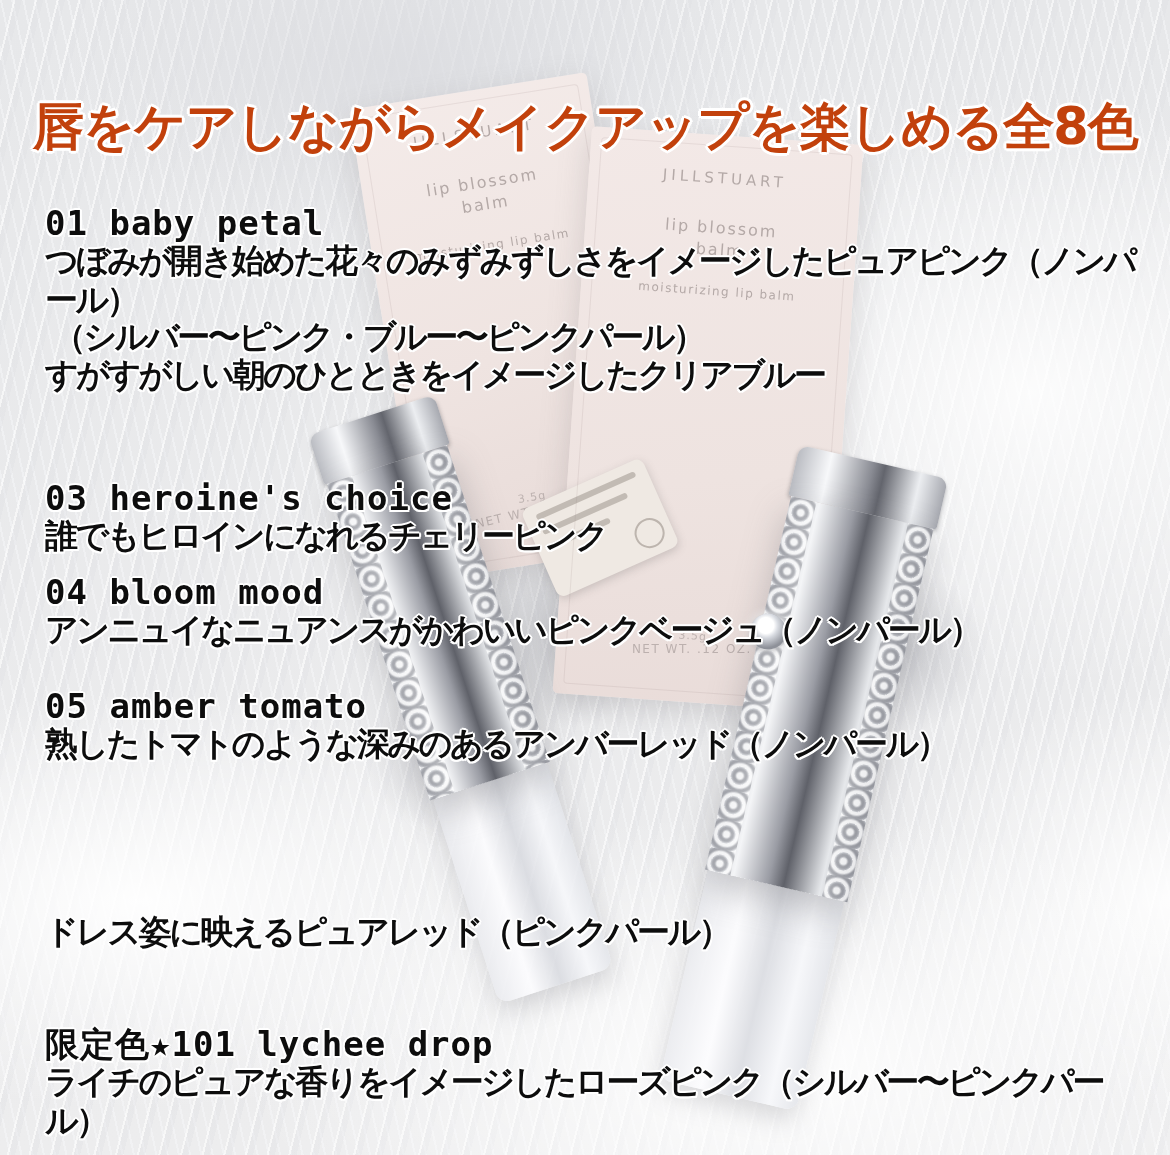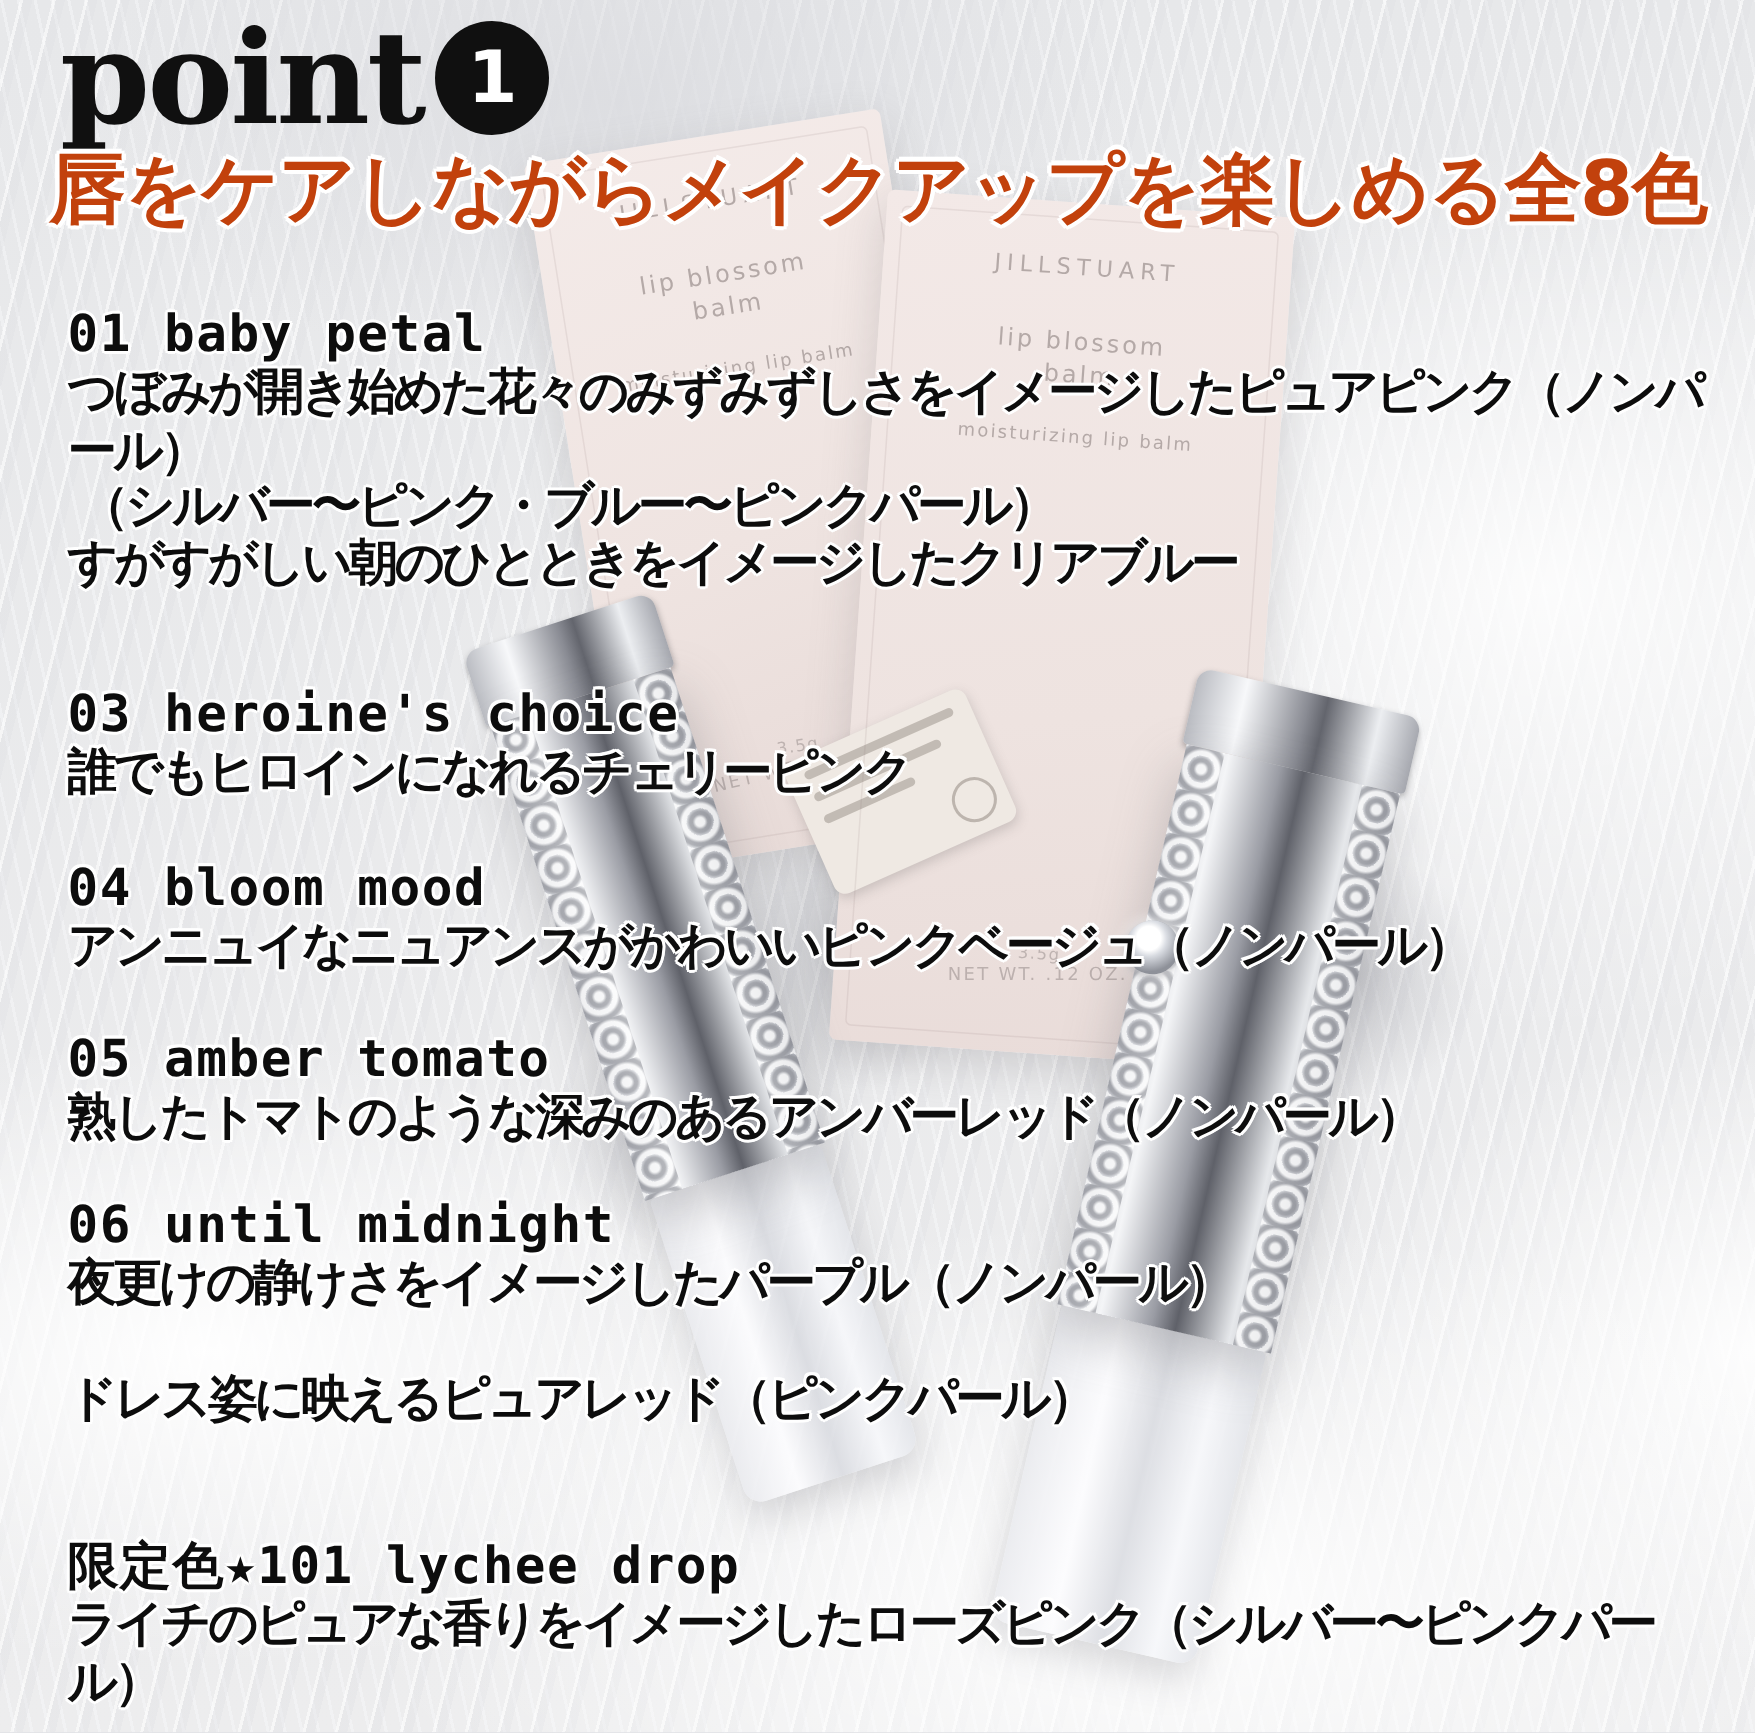--- a/index.html
+++ b/index.html
@@ -161,56 +161,48 @@
   </div>
 
   <div class="tube tube-right">
     <div class="rim"></div>
     <div class="body">
       <div class="jewel"></div>
     </div>
     <div class="clear"></div>
   </div>
 
-  <div class="txt point-row">
-    <span class="point-word">point</span>
-    <span class="point-badge">1</span>
-  </div>
 
   <div class="txt main-title" style="color:#c2410c">唇をケアしながらメイクアップを楽しめる全8色</div>
 
   <div class="shade" style="top:205px">
     <div class="shade-name">01 baby petal</div>
     <div class="shade-desc">つぼみが開き始めた花々のみずみずしさをイメージしたピュアピンク（ノンパール）</div>
   </div>
 
   <div class="shade" style="top:318px">
     <div class="shade-desc cont">（シルバー〜ピンク・ブルー〜ピンクパール）</div>
     <div class="shade-desc">すがすがしい朝のひとときをイメージしたクリアブルー</div>
   </div>
 
-  <div class="shade" style="top:458px">
+  <div class="shade" style="top:480px">
     <div class="shade-name">03 heroine's choice</div>
     <div class="shade-desc">誰でもヒロインになれるチェリーピンク</div>
   </div>
 
   <div class="shade" style="top:574px">
     <div class="shade-name">04 bloom mood</div>
     <div class="shade-desc">アンニュイなニュアンスがかわいいピンクベージュ（ノンパール）</div>
   </div>
 
   <div class="shade" style="top:688px">
     <div class="shade-name">05 amber tomato</div>
     <div class="shade-desc">熟したトマトのような深みのあるアンバーレッド（ノンパール）</div>
   </div>
 
-  <div class="shade" style="top:799px">
-    <div class="shade-name">06 until midnight</div>
-    <div class="shade-desc">夜更けの静けさをイメージしたパープル（ノンパール）</div>
-  </div>
 
   <div class="shade" style="top:913px">
     <div class="shade-desc">ドレス姿に映えるピュアレッド（ピンクパール）</div>
   </div>
 
   <div class="shade" style="top:1026px">
     <div class="shade-name">限定色★101 lychee drop</div>
     <div class="shade-desc">ライチのピュアな香りをイメージしたローズピンク（シルバー〜ピンクパール）</div>
   </div>
 

